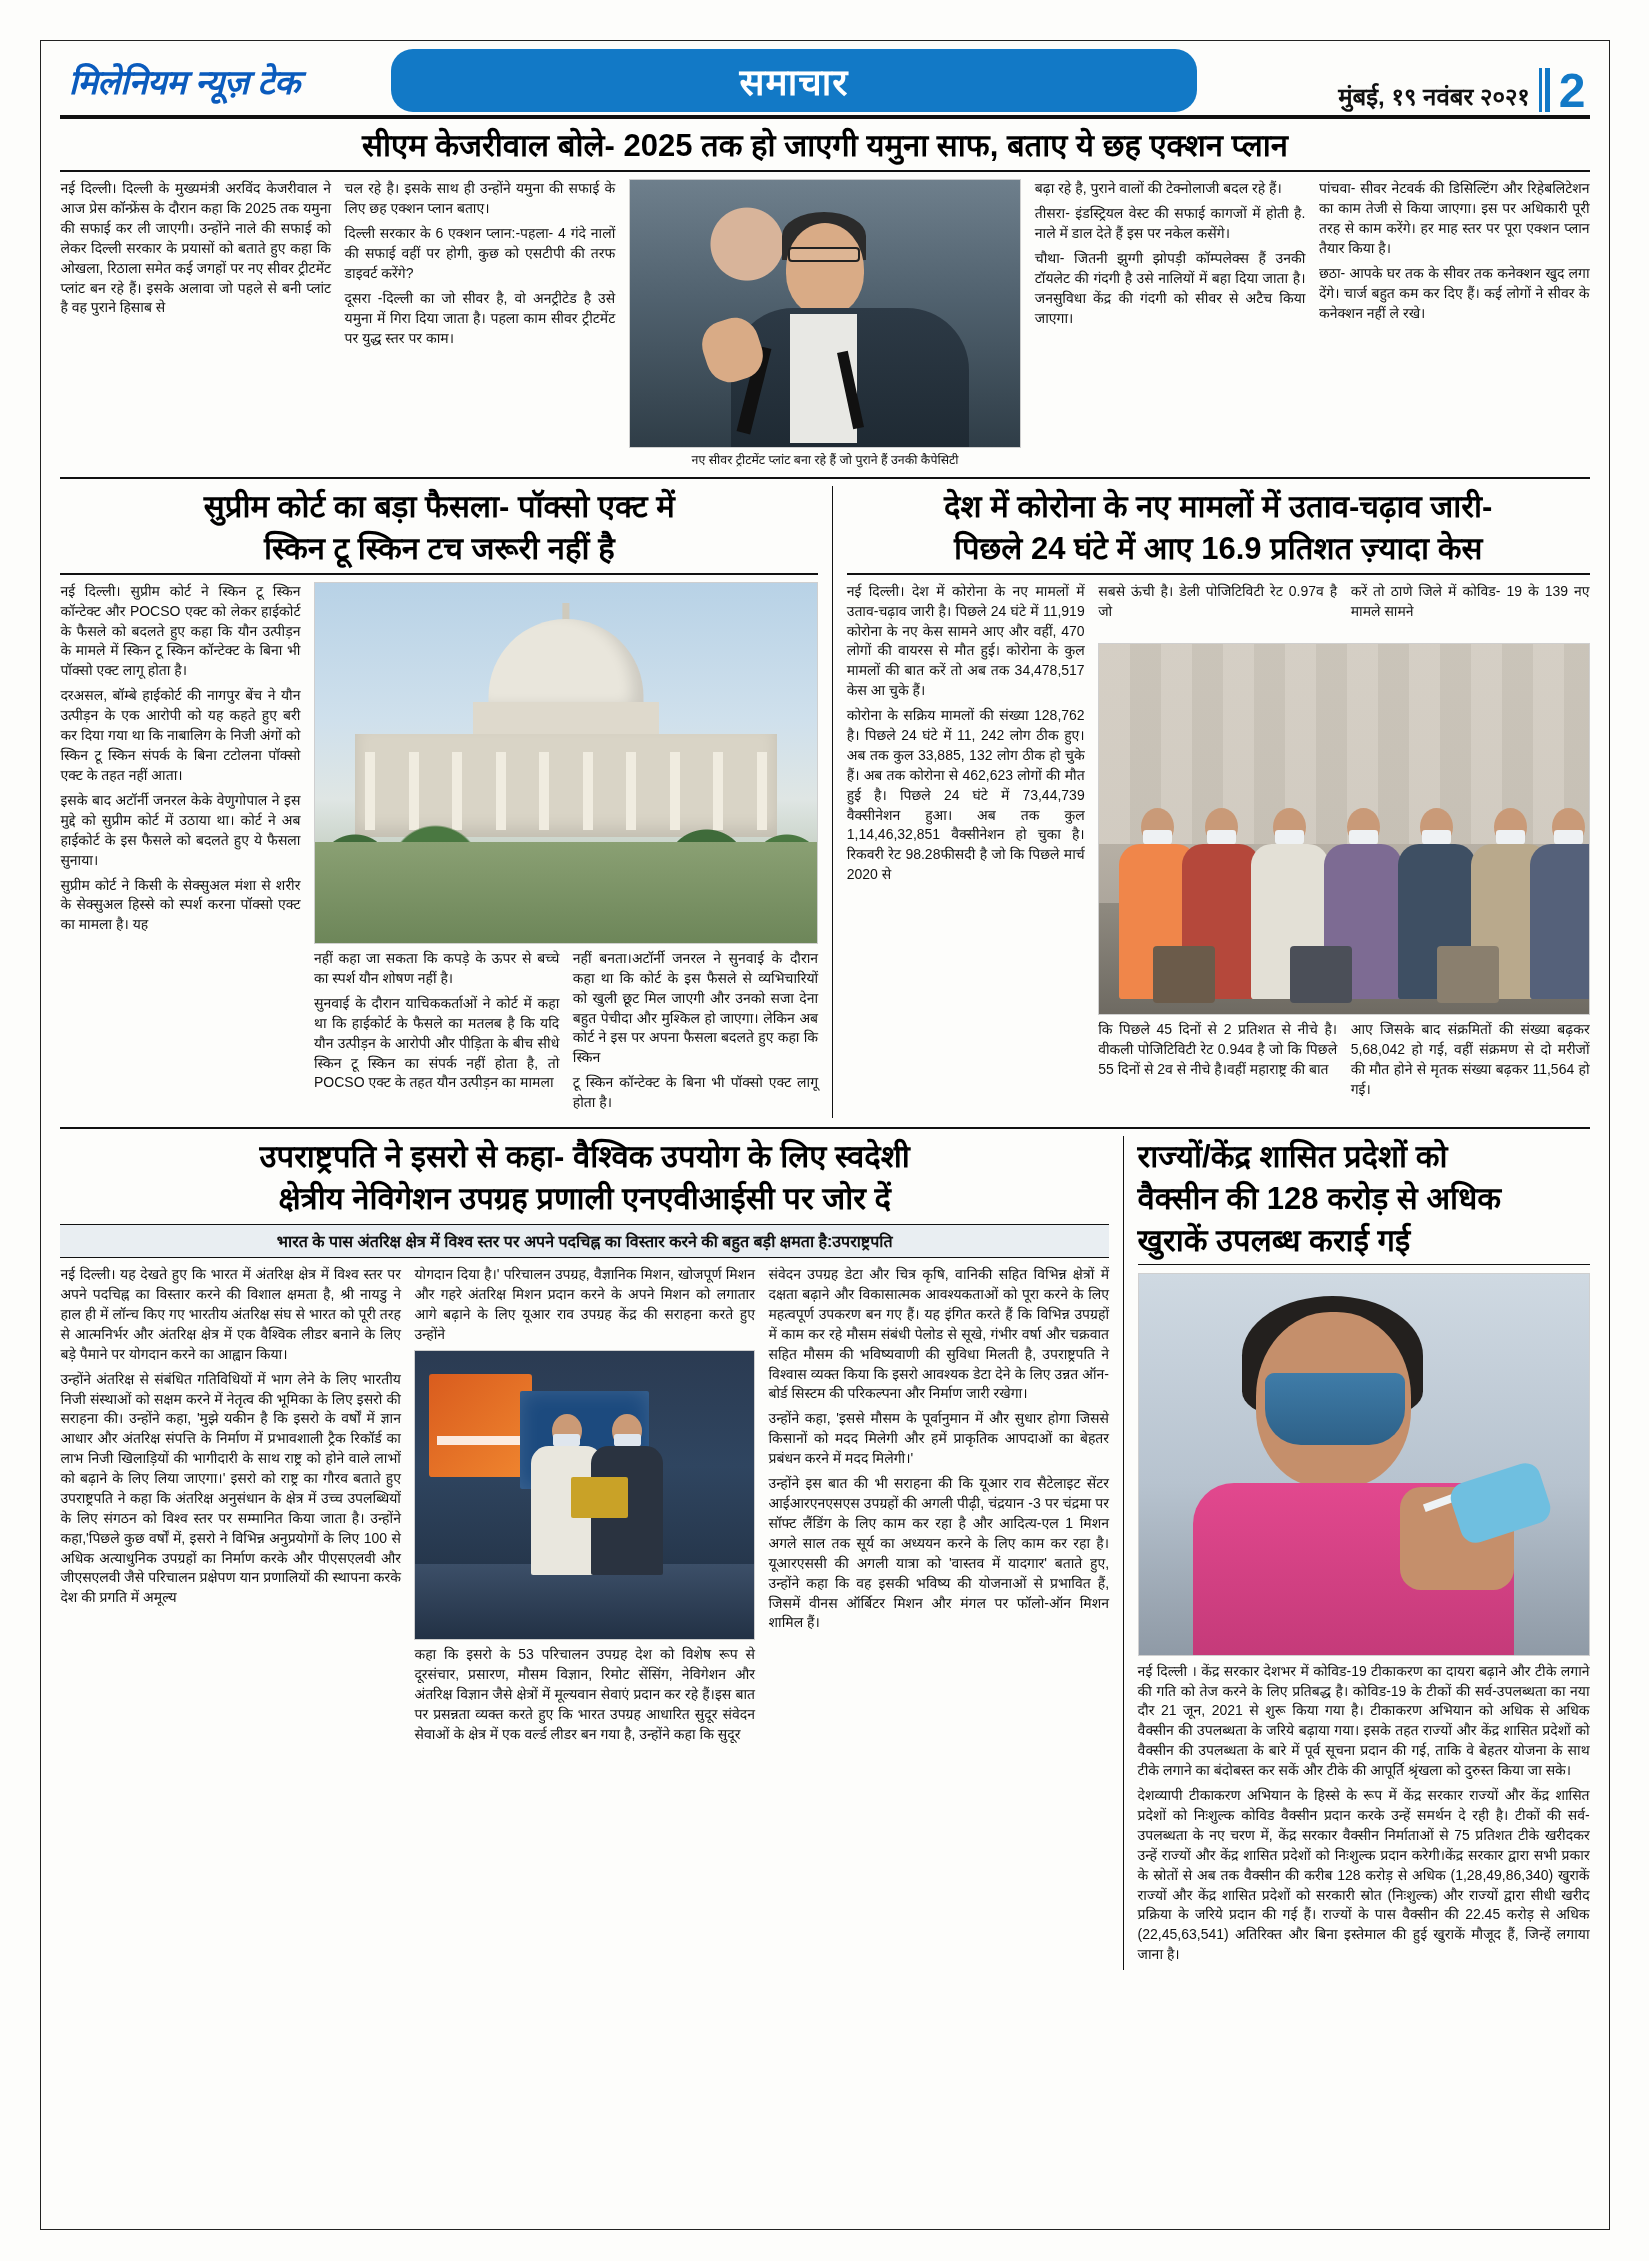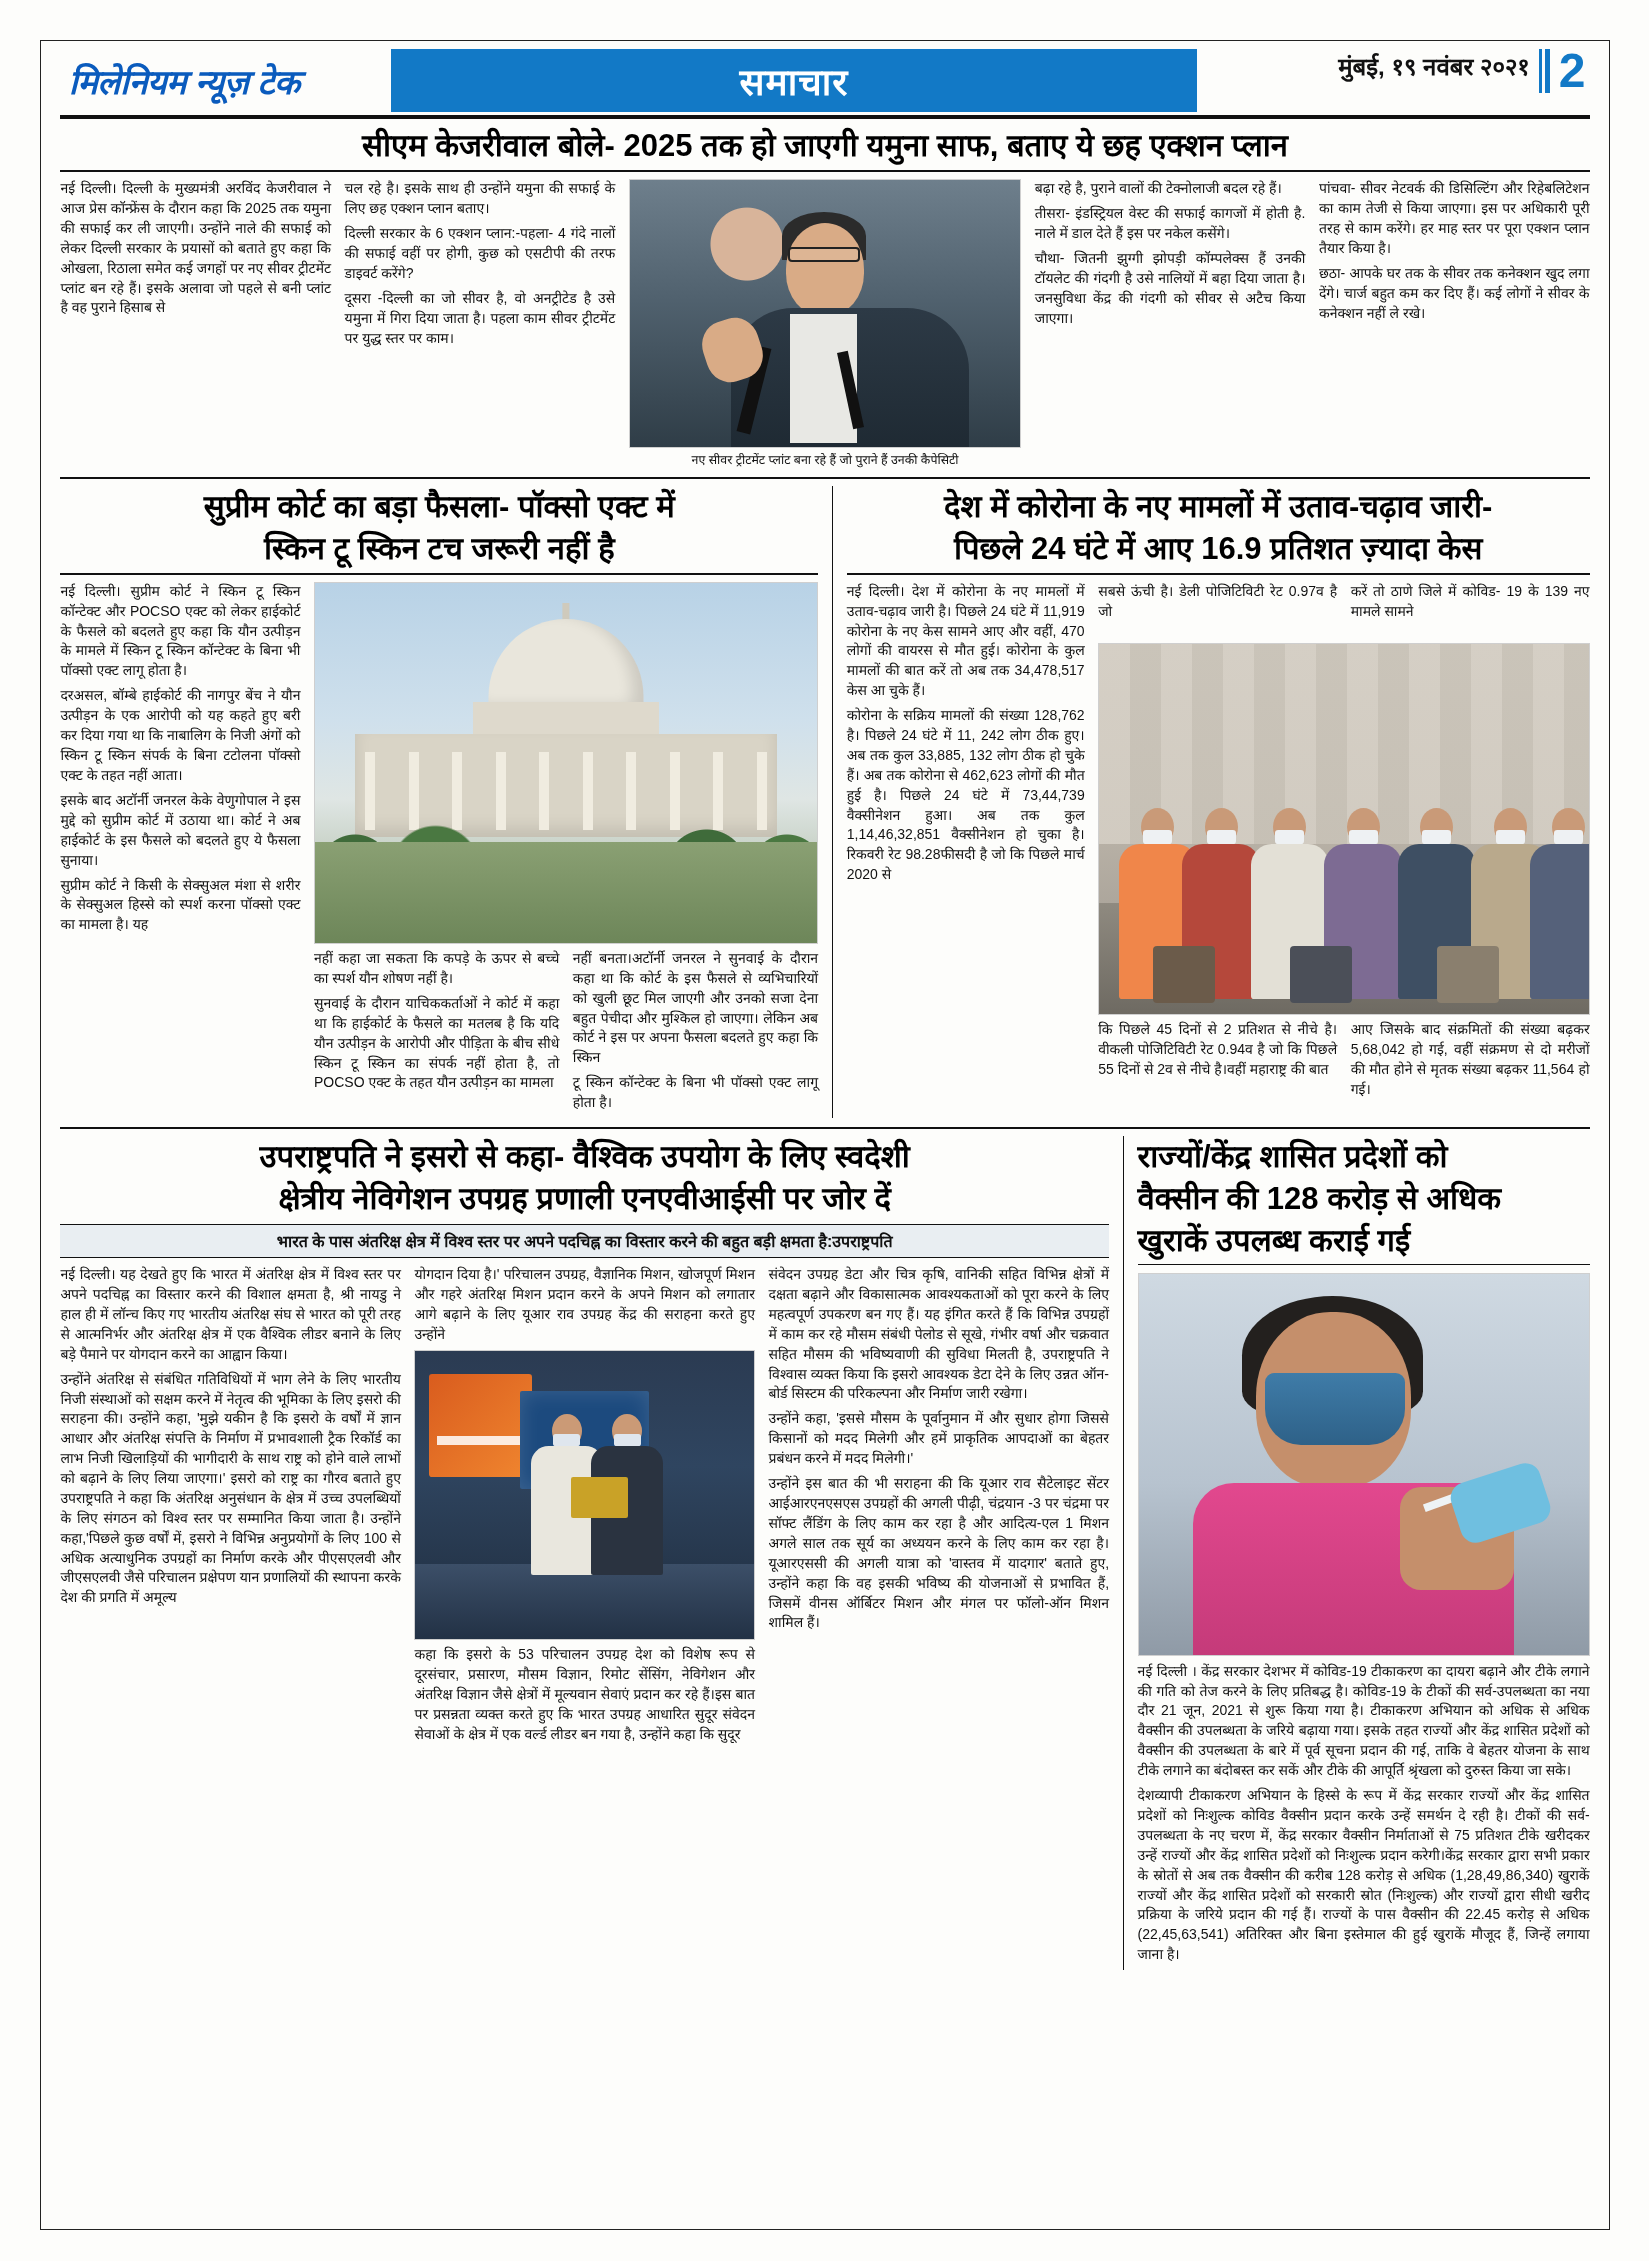--- a/index.html
+++ b/index.html
@@ -55,25 +55,26 @@
   .mast-center {
     flex: 1;
     background: #1279c6;
     color: #fff;
     display: flex;
     align-items: center;
     justify-content: center;
     font-size: 37px;
     font-weight: bold;
     letter-spacing: 1px;
+    border-radius: 22px;
   }
   .mast-right {
     width: 393px;
     display: flex;
-    align-items: flex-start;
+    align-items: flex-end;
     justify-content: flex-end;
     gap: 9.3px;
     padding-right: 4.1px;
   }
   .mast-date {
     font-size: 24px;
     font-weight: bold;
     color: #111;
     white-space: nowrap;
   }

